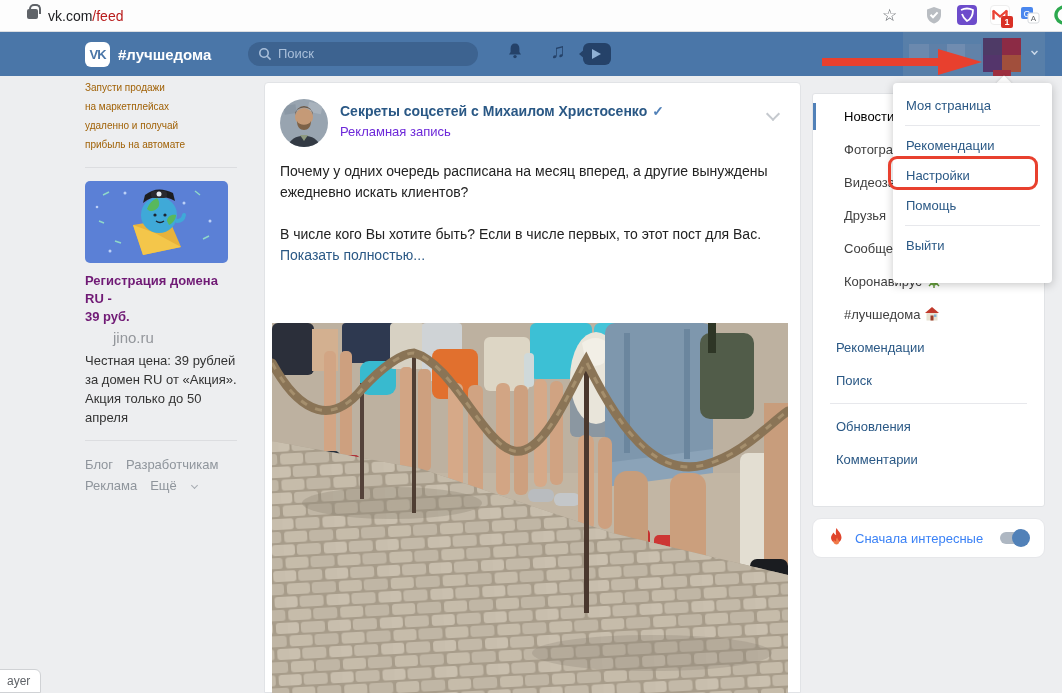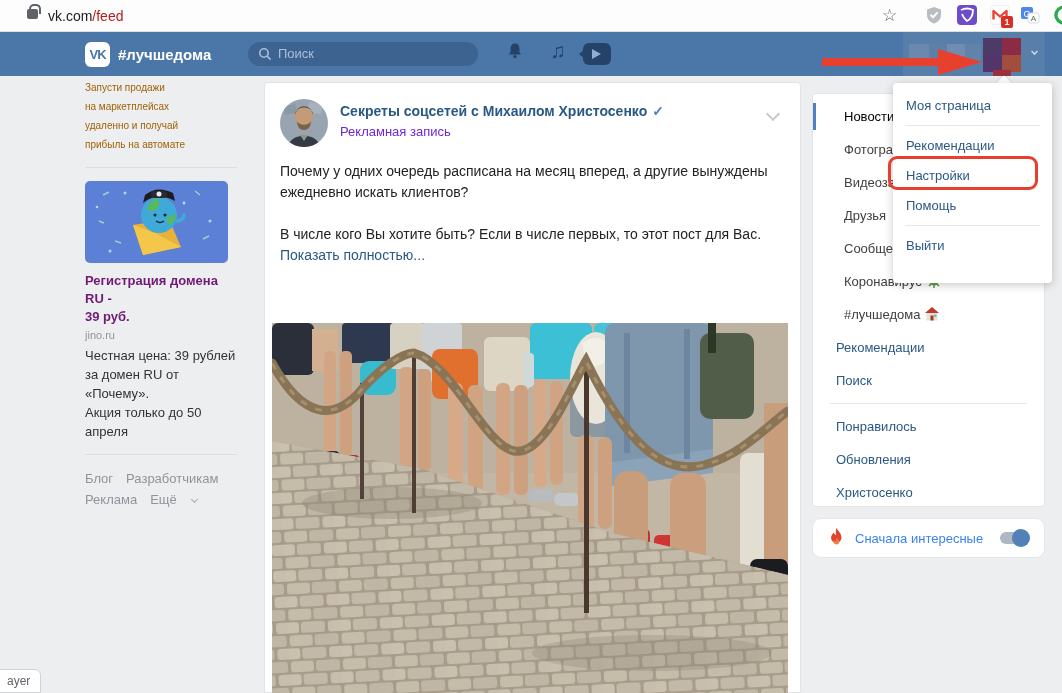--- a/index.html
+++ b/index.html
@@ -39,21 +39,21 @@
   .av-mosaic { position:absolute; left:80px; top:4px; width:38px; height:38px; }
   .av-mosaic div { position:absolute; width:19px; height:17px; }
   .profile-chevron { position:absolute; left:128px; top:16px; width:7px; height:7px; border-right:2px solid #cddbeb; border-bottom:2px solid #cddbeb; transform:rotate(45deg) scale(.7); }
 
   
   .left-col { position:absolute; left:85px; top:78px; width:152px; z-index:2; }
   .ad-top-line { font-size:10px; line-height:19px; color:#a16207; cursor:pointer; }
   .divider { height:1px; background:#dcdde0; margin:13px 0; }
   .ad-img { width:143px; height:82px; border-radius:5px; overflow:hidden; cursor:pointer; }
   .ad-title { margin-top:9px; font-size:13px; line-height:18px; font-weight:bold; color:#701a75; cursor:pointer; }
-  .ad-domain { margin-top:3px; font-size:11px; color:#93969b; }
+  .ad-domain { margin-top:3px; font-size:15px; color:#93969b;margin-left:28px; }
   .ad-desc-line { font-size:13px; line-height:19px; color:#333; }
   .ad-desc { margin-top:5px; }
   .foot-links { font-size:13px; color:#8f959c; line-height:21px; }
   .foot-links span { margin-right:13px; cursor:pointer; }
   .chev-sm { display:inline-block; width:5px; height:5px; border-right:1.5px solid #a6abb1; border-bottom:1.5px solid #a6abb1; transform:rotate(45deg); margin-left:2px; vertical-align:2px; }
 
   
   .post-card { position:absolute; left:264px; top:82px; width:537px; height:611px; background:#fff; border:1px solid #e1e3e6; border-radius:4px 4px 0 0; z-index:2; }
   .post-avatar { position:absolute; left:15px; top:16px; width:48px; height:48px; border-radius:50%; overflow:hidden; cursor:pointer; }
   .post-author { position:absolute; left:75px; top:20px; font-size:14px; font-weight:bold; color:#2a5885; cursor:pointer; }
@@ -220,21 +220,21 @@
         <path d="M92 40 q6 0 7 -6" stroke="#3fa9d8" stroke-width="4" fill="none" stroke-linecap="round"></path>
       </svg>
     </div>
     <div>
       <div class="ad-title" style="margin-top:9px;">Регистрация домена RU -</div>
       <div class="ad-title" style="margin-top:0;">39 руб.</div>
     </div>
     <div class="ad-domain">jino.ru</div>
     <div class="ad-desc">
       <div class="ad-desc-line">Честная цена: 39 рублей</div>
-      <div class="ad-desc-line">за домен RU от «Почему».</div>
+      <div class="ad-desc-line">за домен RU от «Акция».</div>
       <div class="ad-desc-line">Акция только до 50</div>
       <div class="ad-desc-line">апреля</div>
     </div>
     <div class="divider"></div>
     <div class="foot-links">
       <div>
         <span>Блог</span><span>Разработчикам</span>
       </div>
       <div>
         <span>Реклама</span><span><span>Ещё</span><span class="chev-sm"></span></span>
@@ -376,23 +376,22 @@
           </svg></span></div>
     <div class="rm-item g1"><span>#лучшедома</span><span class="rm-emoji"><svg width="14" height="14" viewBox="0 0 14 14">
             <polygon points="7,0 14,6 0,6" fill="#c0392b"></polygon>
             <rect x="1.5" y="6" width="11" height="7.5" fill="#e8e2d2"></rect>
             <rect x="5.5" y="8.5" width="3" height="5" fill="#9b3d2a"></rect>
             <rect x="9" y="7.5" width="2.4" height="2.4" fill="#7fb3d5"></rect>
           </svg></span></div>
     <div class="rm-item g2"><span>Рекомендации</span></div>
     <div class="rm-item g2"><span>Поиск</span></div>
     <div class="rm-divider"></div>
-    <div class="rm-item g2"><span>Понравилось</span></div>
     <div class="rm-item g2"><span>Обновления</span></div>
-    <div class="rm-item g2"><span>Христосенко</span></div>
+    <div class="rm-item g2"><span>Комментарии</span></div>
   </div>
 
   <div class="toggle-card">
     <span class="fire-icon">
       <svg width="15" height="17" viewBox="0 0 15 17">
           <path d="M7.5 0 C9 3 12.5 5 12.5 10 A5.3 5.3 0 0 1 2 10 C2 7.5 3.5 6 4.5 4.5 C5.5 6 6 6.8 7.2 7 C6.5 4.5 6.8 2 7.5 0 Z" fill="#e0452c"></path>
           <path d="M7.5 16.6 A3 3 0 0 1 4.8 12 C5.8 13 6.3 13.2 7.2 13.3 C6.8 11.8 7.3 10.5 8.2 9.6 C8.6 12 10.4 12.2 10.2 14.2 A3 3 0 0 1 7.5 16.6 Z" fill="#f07b4a"></path>
         </svg>
     </span>
     <span class="toggle-label">Сначала интересные</span>

